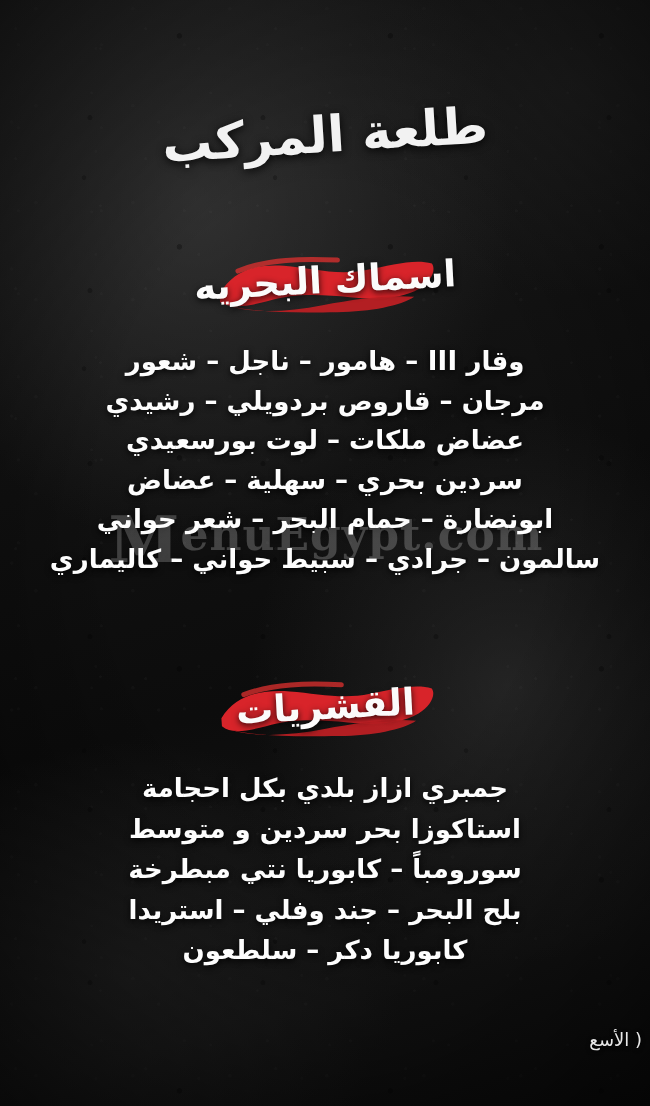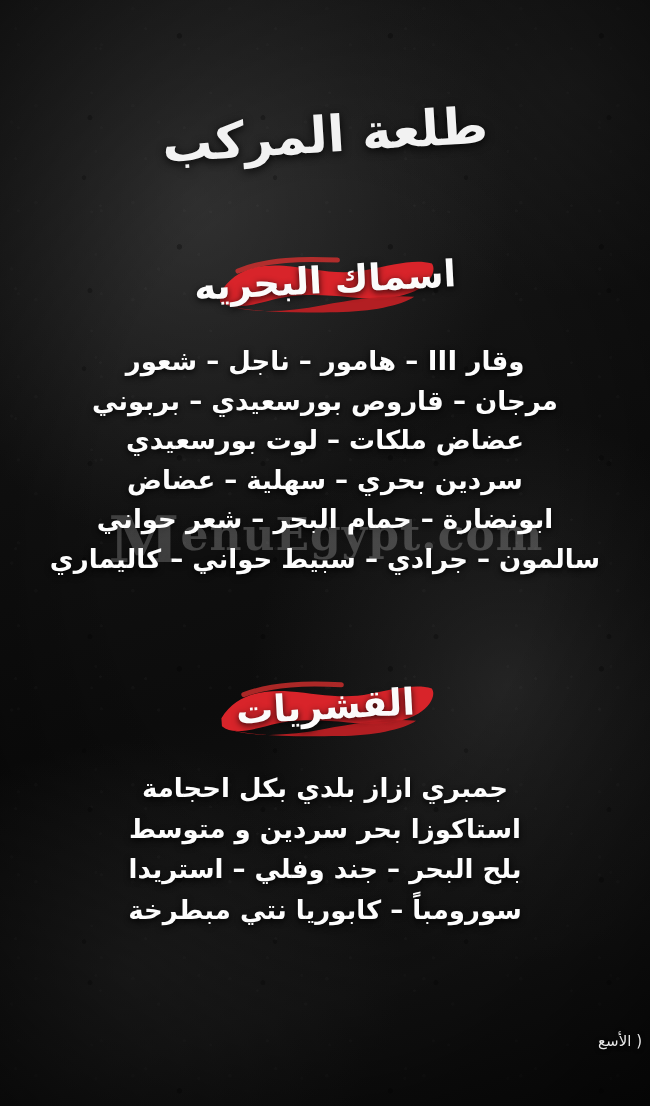--- a/index.html
+++ b/index.html
@@ -136,21 +136,21 @@
     margin-left: 2px;
     color: rgba(255,255,255,0.20);
   }
 
   .footnote {
     position: absolute;
     z-index: 5;
     right: 8px;
     bottom: 56px;
     left: auto;
-    font-size: 15px;
+    font-size: 18px;
     color: #e8e8e8;
     text-shadow: 0 1px 4px rgba(0,0,0,.9);
     direction: rtl;
     margin-left: 45px;
   }
 </style>
 </head>
 <body>
 
 <div class="page">
@@ -166,42 +166,43 @@
       <svg class="brush" viewBox="0 0 232 72" aria-hidden="true">
         <path d="M10,40 C24,18 46,12 76,16 C104,20 128,30 158,26 C184,23 206,18 224,24 C228,31 222,42 210,48 C190,58 164,56 140,52 C112,47 84,44 58,50 C38,54 20,55 10,48 Z" fill="#d8242a"></path>
         <path d="M18,52 C44,62 78,62 112,58 C146,54 178,52 204,56 C190,64 160,68 126,66 C92,64 50,62 18,52 Z" fill="#c01f24" opacity=".92"></path>
         <path d="M30,18 C60,8 96,10 130,14" stroke="#e0302f" stroke-width="5" fill="none" opacity=".75" stroke-linecap="round"></path>
       </svg>
       <span class="label">اسماك البحريه</span>
     </div>
 
     <div class="items items-fish">
       <div class="row">وقار III – هامور – ناجل – شعور</div>
-      <div class="row">مرجان  – قاروص بورسعيدي – بربوني</div>
+      <div class="row">مرجان  – قاروص بردويلي – رشيدي</div>
       <div class="row">عضاض ملكات – لوت بورسعيدي</div>
       <div class="row">سردين بحري – سهلية – عضاض</div>
       <div class="row">ابونضارة – حمام البحر – شعر حواني</div>
       <div class="row">سالمون – جرادي – سبيط حواني – كاليماري</div>
     </div>
 
     
     <div class="section-head head-crust">
       <svg class="brush" viewBox="0 0 232 72" aria-hidden="true">
         <path d="M12,38 C28,16 52,12 82,16 C110,20 134,28 162,24 C186,21 208,17 224,23 C228,30 221,41 209,47 C188,57 162,55 138,51 C110,46 82,43 56,49 C36,53 20,54 12,46 Z" fill="#d8242a"></path>
         <path d="M20,50 C46,60 80,60 114,56 C148,52 180,50 206,54 C192,62 162,66 128,64 C94,62 52,60 20,50 Z" fill="#c01f24" opacity=".92"></path>
         <path d="M36,16 C66,7 100,9 134,13" stroke="#e0302f" stroke-width="5" fill="none" opacity=".75" stroke-linecap="round"></path>
       </svg>
       <span class="label">القشريات</span>
     </div>
 
     <div class="items items-crust">
       <div class="row">جمبري ازاز بلدي بكل احجامة</div>
       <div class="row">استاكوزا بحر سردين و متوسط</div>
+      <div class="row">سورومباً – كابوريا نتي مبطرخة</div>
       <div class="row">بلح البحر – جند وفلي – استريدا</div>
-      <div class="row">سورومباً – كابوريا نتي مبطرخة</div>
+      <div class="row">كابوريا دكر – سلطعون</div>
     </div>
 
   </div>
 
   <div class="watermark">
     <span class="wm-mark">M</span><span>enuEgypt.com</span>
   </div>
 
   <div class="footnote">( الأسع</div>
 </div>

